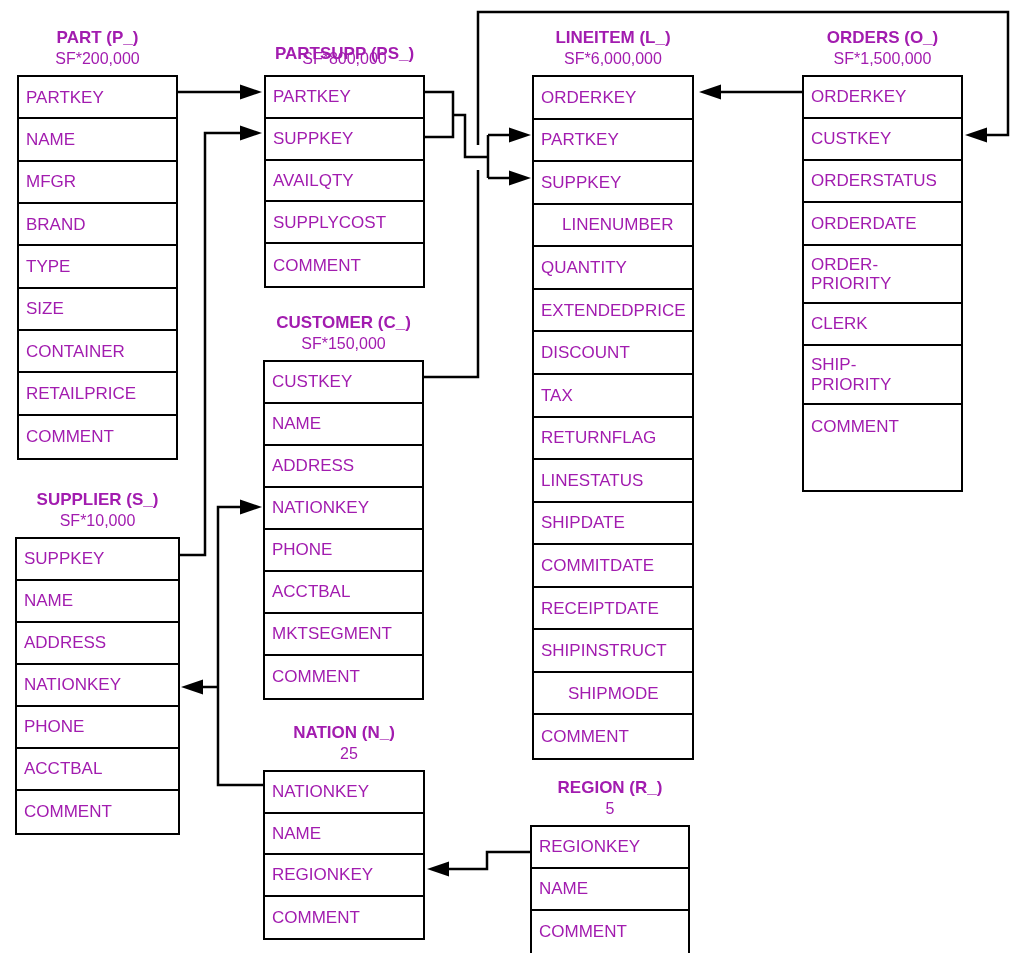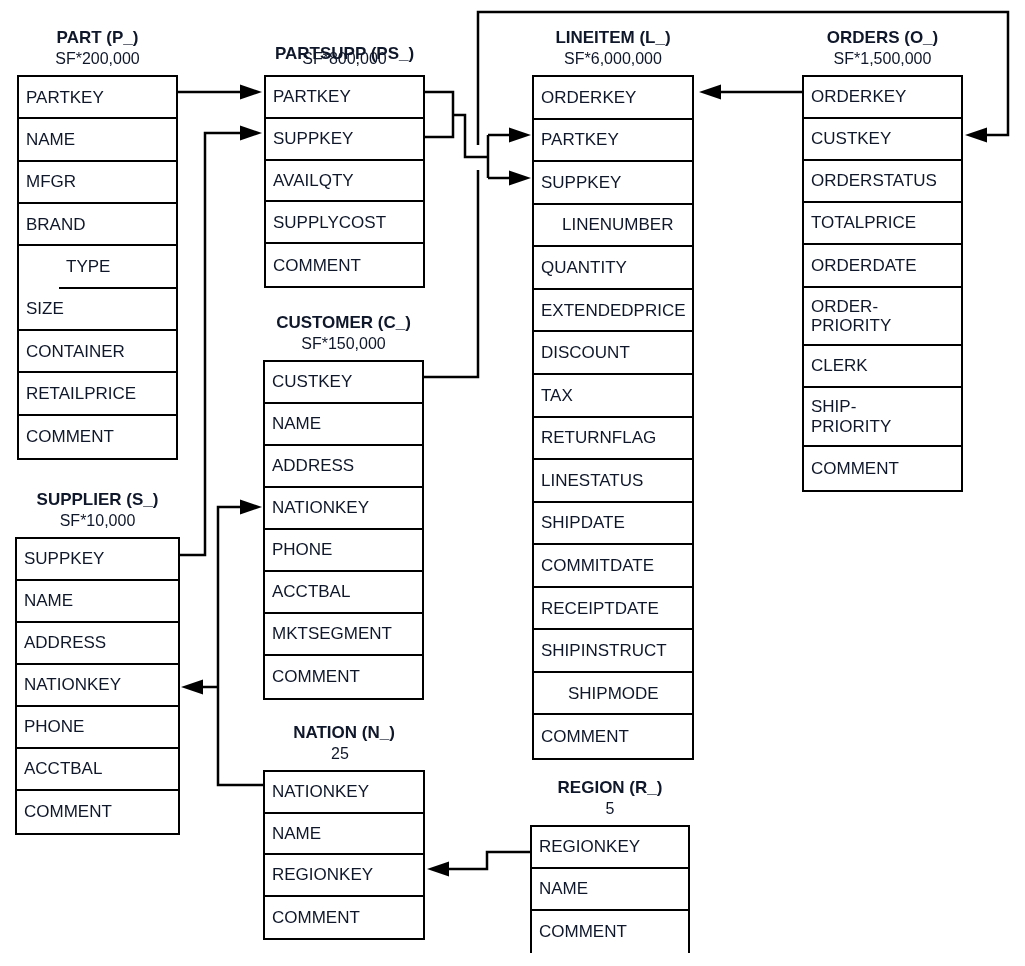--- a/index.html
+++ b/index.html
@@ -2,21 +2,21 @@
 <html><head>
 <meta charset="utf-8">
 <style>
   html,body{margin:0;padding:0;background:#fff;}
   .canvas{
     position:relative;
     width:1025px;
     height:966px;
     background:#ffffff;
     font-family:"Liberation Sans",sans-serif;
-    color:#0f172a;
+    color:#a21caf;
     overflow:hidden;
   }
   .tbl-title{
     position:absolute;
     text-align:center;
     font-weight:bold;
     font-size:17px;
     line-height:20px;
     white-space:nowrap;
   }
@@ -98,21 +98,21 @@
         <polygon points="427,869 449,861.5 449,876.5"></polygon>
       </g>
     </svg>
 <div class="tbl-title" style="left: -23px; width: 241px; top: 28px;">PART (P_)</div>
     <div class="tbl-sub" style="left: -23px; width: 241px; top: 49px;">SF*200,000</div>
     <div class="tbl-box" style="left: 17px; top: 75px; width: 161px; height: 385px;">
       <div class="tbl-row" style="height: 42.3333px;">PARTKEY</div>
       <div class="tbl-row" style="height: 42.3333px;">NAME</div>
       <div class="tbl-row" style="height: 42.3333px;">MFGR</div>
       <div class="tbl-row" style="height: 42.3333px;">BRAND</div>
-      <div class="tbl-row" style="height: 42.3333px; margin-left: 40px;">TYPE</div>
+      <div class="tbl-row" style="height: 42.3333px;">TYPE</div>
       <div class="tbl-row" style="height: 42.3333px;">SIZE</div>
       <div class="tbl-row" style="height: 42.3333px;">CONTAINER</div>
       <div class="tbl-row" style="height: 42.3333px;">RETAILPRICE</div>
       <div class="tbl-row last" style="height: 42.3333px;">COMMENT</div>
     </div>
     <div class="tbl-title" style="left: 224px; width: 241px; top: 44px;">PARTSUPP (PS_)</div>
     <div class="tbl-sub" style="left: 224px; width: 241px; top: 49px;">SF*800,000</div>
     <div class="tbl-box" style="left: 264px; top: 75px; width: 161px; height: 213px;">
       <div class="tbl-row" style="height: 41.8px;">PARTKEY</div>
       <div class="tbl-row" style="height: 41.8px;">SUPPKEY</div>
@@ -139,21 +139,20 @@
       <div class="tbl-row" style="height: 42.5625px;">SHIPINSTRUCT</div>
       <div class="tbl-row" style="height: 42.5625px; padding-left: 34px;">SHIPMODE</div>
       <div class="tbl-row last" style="height: 42.5625px;">COMMENT</div>
     </div>
     <div class="tbl-title" style="left: 762px; width: 241px; top: 28px;">ORDERS (O_)</div>
     <div class="tbl-sub" style="left: 762px; width: 241px; top: 49px;">SF*1,500,000</div>
     <div class="tbl-box" style="left: 802px; top: 75px; width: 161px; height: 417px;">
       <div class="tbl-row" style="height: 42px;">ORDERKEY</div>
       <div class="tbl-row" style="height: 42px;">CUSTKEY</div>
       <div class="tbl-row" style="height: 42px;">ORDERSTATUS</div>
-      <div class="tbl-row" style="height: 42px;">TOTALPRICE</div>
       <div class="tbl-row" style="height: 43px;">ORDERDATE</div>
       <div class="tbl-row" style="height: 58px;">ORDER-
 PRIORITY</div>
       <div class="tbl-row" style="height: 42px;">CLERK</div>
       <div class="tbl-row" style="height: 59px;">SHIP-
 PRIORITY</div>
       <div class="tbl-row last" style="height: 43px;">COMMENT</div>
     </div>
     <div class="tbl-title" style="left: -25px; width: 245px; top: 490px;">SUPPLIER (S_)</div>
     <div class="tbl-sub" style="left: -25px; width: 245px; top: 511px;">SF*10,000</div>
@@ -172,21 +171,21 @@
       <div class="tbl-row" style="height: 42px;">CUSTKEY</div>
       <div class="tbl-row" style="height: 42px;">NAME</div>
       <div class="tbl-row" style="height: 42px;">ADDRESS</div>
       <div class="tbl-row" style="height: 42px;">NATIONKEY</div>
       <div class="tbl-row" style="height: 42px;">PHONE</div>
       <div class="tbl-row" style="height: 42px;">ACCTBAL</div>
       <div class="tbl-row" style="height: 42px;">MKTSEGMENT</div>
       <div class="tbl-row last" style="height: 42px;">COMMENT</div>
     </div>
     <div class="tbl-title" style="left: 223px; width: 242px; top: 723px;">NATION (N_)</div>
-    <div class="tbl-sub" style="left: 219px; width: 242px; top: 744px;">25</div>
+    <div class="tbl-sub" style="left: 228px; width: 242px; top: 744px;">25</div>
     <div class="tbl-box" style="left: 263px; top: 770px; width: 162px; height: 170px;">
       <div class="tbl-row" style="height: 41.5px;">NATIONKEY</div>
       <div class="tbl-row" style="height: 41.5px;">NAME</div>
       <div class="tbl-row" style="height: 41.5px;">REGIONKEY</div>
       <div class="tbl-row last" style="height: 41.5px;">COMMENT</div>
     </div>
     <div class="tbl-title" style="left: 490px; width: 240px; top: 778px;">REGION (R_)</div>
     <div class="tbl-sub" style="left: 490px; width: 240px; top: 799px;">5</div>
     <div class="tbl-box open-bottom" style="left: 530px; top: 825px; width: 160px; height: 128px;">
       <div class="tbl-row" style="height: 42px;">REGIONKEY</div>

